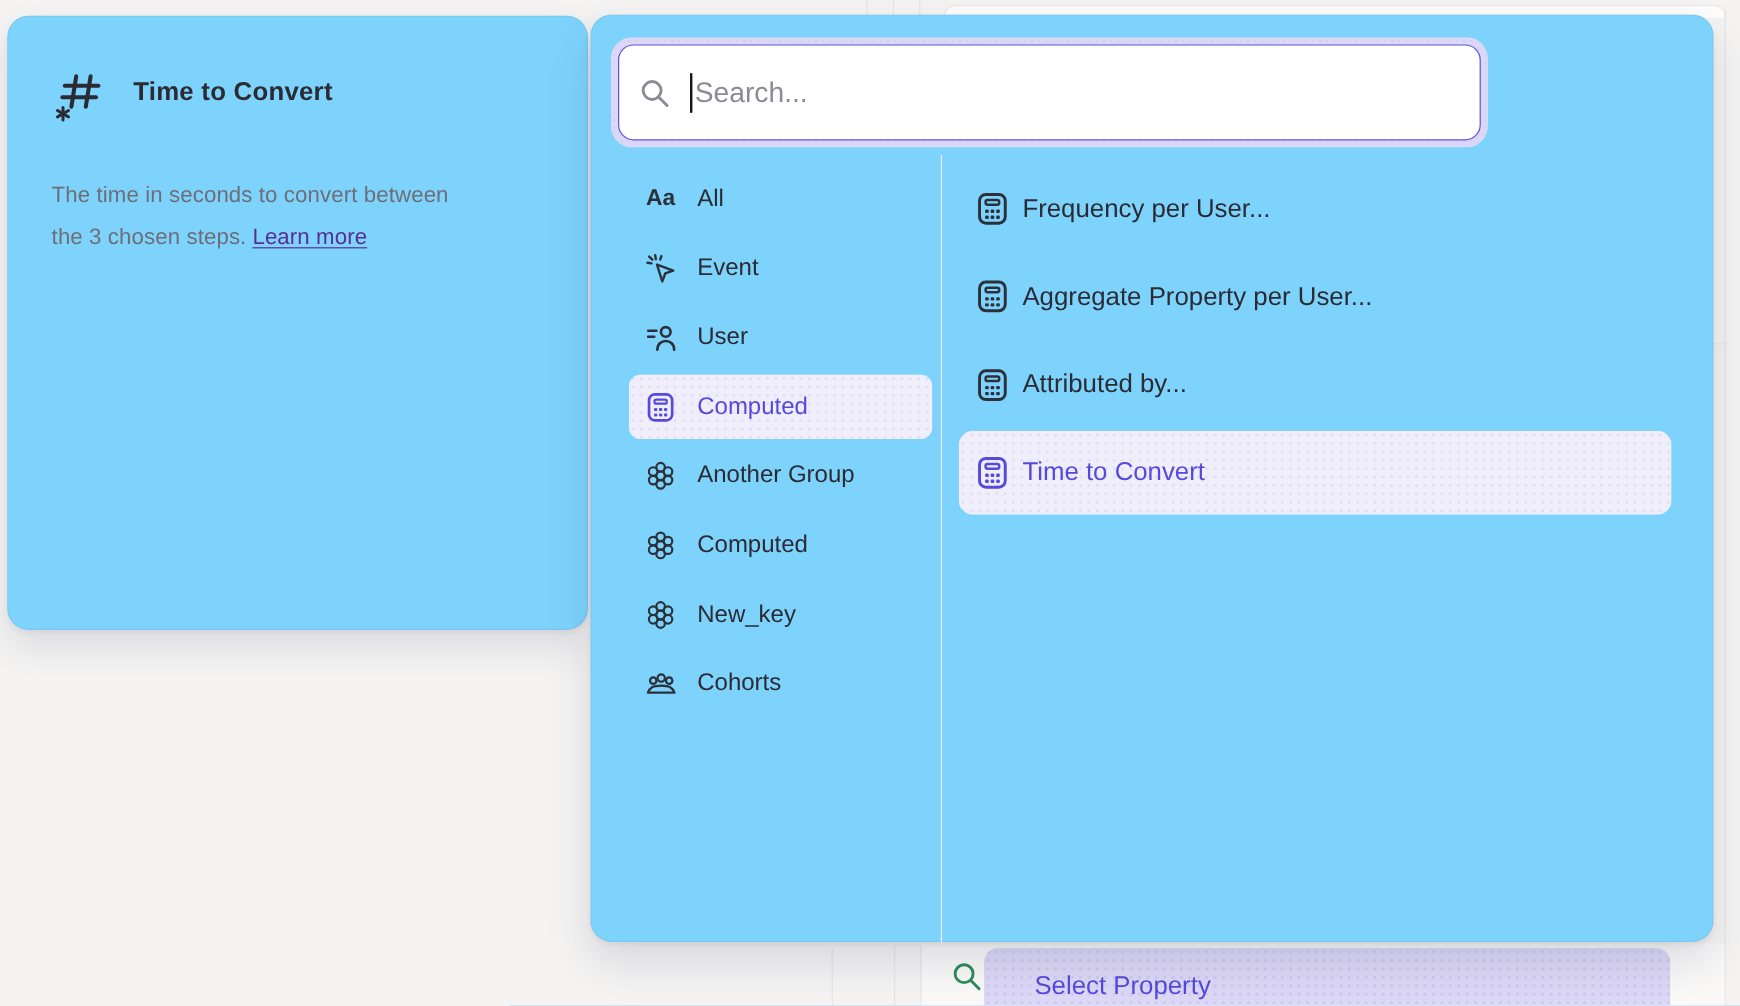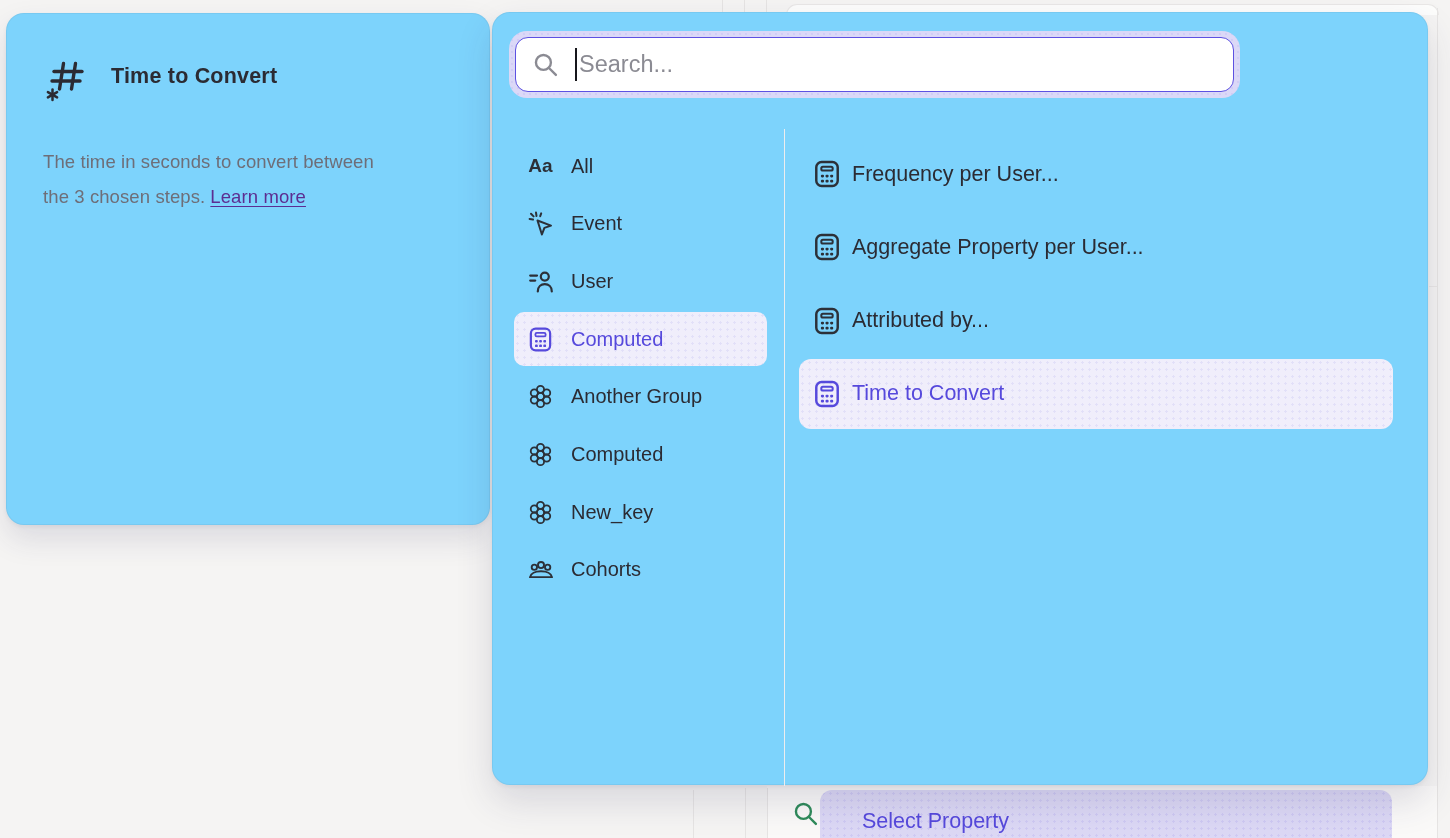--- a/index.html
+++ b/index.html
@@ -54,21 +54,21 @@
   .tc-desc{
     position:absolute;left:36px;top:130px;width:410px;
     font-size:18.5px;line-height:35px;color:#6e6e78;letter-spacing:0.1px;
   }
   .tc-link{
     color:#5c2d91;text-decoration:underline;text-underline-offset:3px;
     margin-left:5px;cursor:pointer;
   }
   
   .search-glow{
-    position:absolute;left:16px;top:18px;width:731px;height:67px;
+    position:absolute;left:16px;top:18px;width:731px;height:92px;
     background-color:#dbd8f7;
     background-image:radial-gradient(rgba(86,73,220,0.08) 1px,transparent 1px);
     background-size:6px 6px;
     border-radius:18px;
   }
   .search-box{
     position:absolute;inset:6px;background:#fff;
     border:1.5px solid #5d51e2;border-radius:13px;
     display:flex;align-items:center;padding:0 16px;box-sizing:border-box;
   }
@@ -81,21 +81,21 @@
   }
   .search-input::placeholder{color:#8b8b93;opacity:1;}
   .create-btn{
     position:absolute;left:772px;top:40px;height:46px;
     display:flex;align-items:center;gap:13px;padding:0 8px;
     font-size:23px;color:#26262e;cursor:pointer;
   }
   .create-btn .plus{width:21px;height:21px;color:#26262e;}
   
   .divider{position:absolute;left:291px;top:116px;width:1px;height:657px;background:#ededee;}
-  .cat-list{position:absolute;left:21px;top:126px;width:253px;}
+  .cat-list{position:absolute;left:31px;top:126px;width:253px;}
   .cat-row{
     height:54px;margin-bottom:3.7px;border-radius:10px;
     display:flex;align-items:center;padding:0 13px;gap:17px;
     font-size:20px;color:#2b2b33;cursor:pointer;box-sizing:border-box;
   }
   .cat-row .ic{width:27px;height:27px;display:flex;align-items:center;justify-content:center;color:#2c3038;flex:0 0 auto;}
   .cat-row .aa{font-size:19px;font-weight:700;color:#2c3038;letter-spacing:0;}
   .cat-row.selected{
     background-color:#f0eefb;
     background-image:radial-gradient(rgba(86,73,220,0.09) 1.1px,transparent 1.1px);

